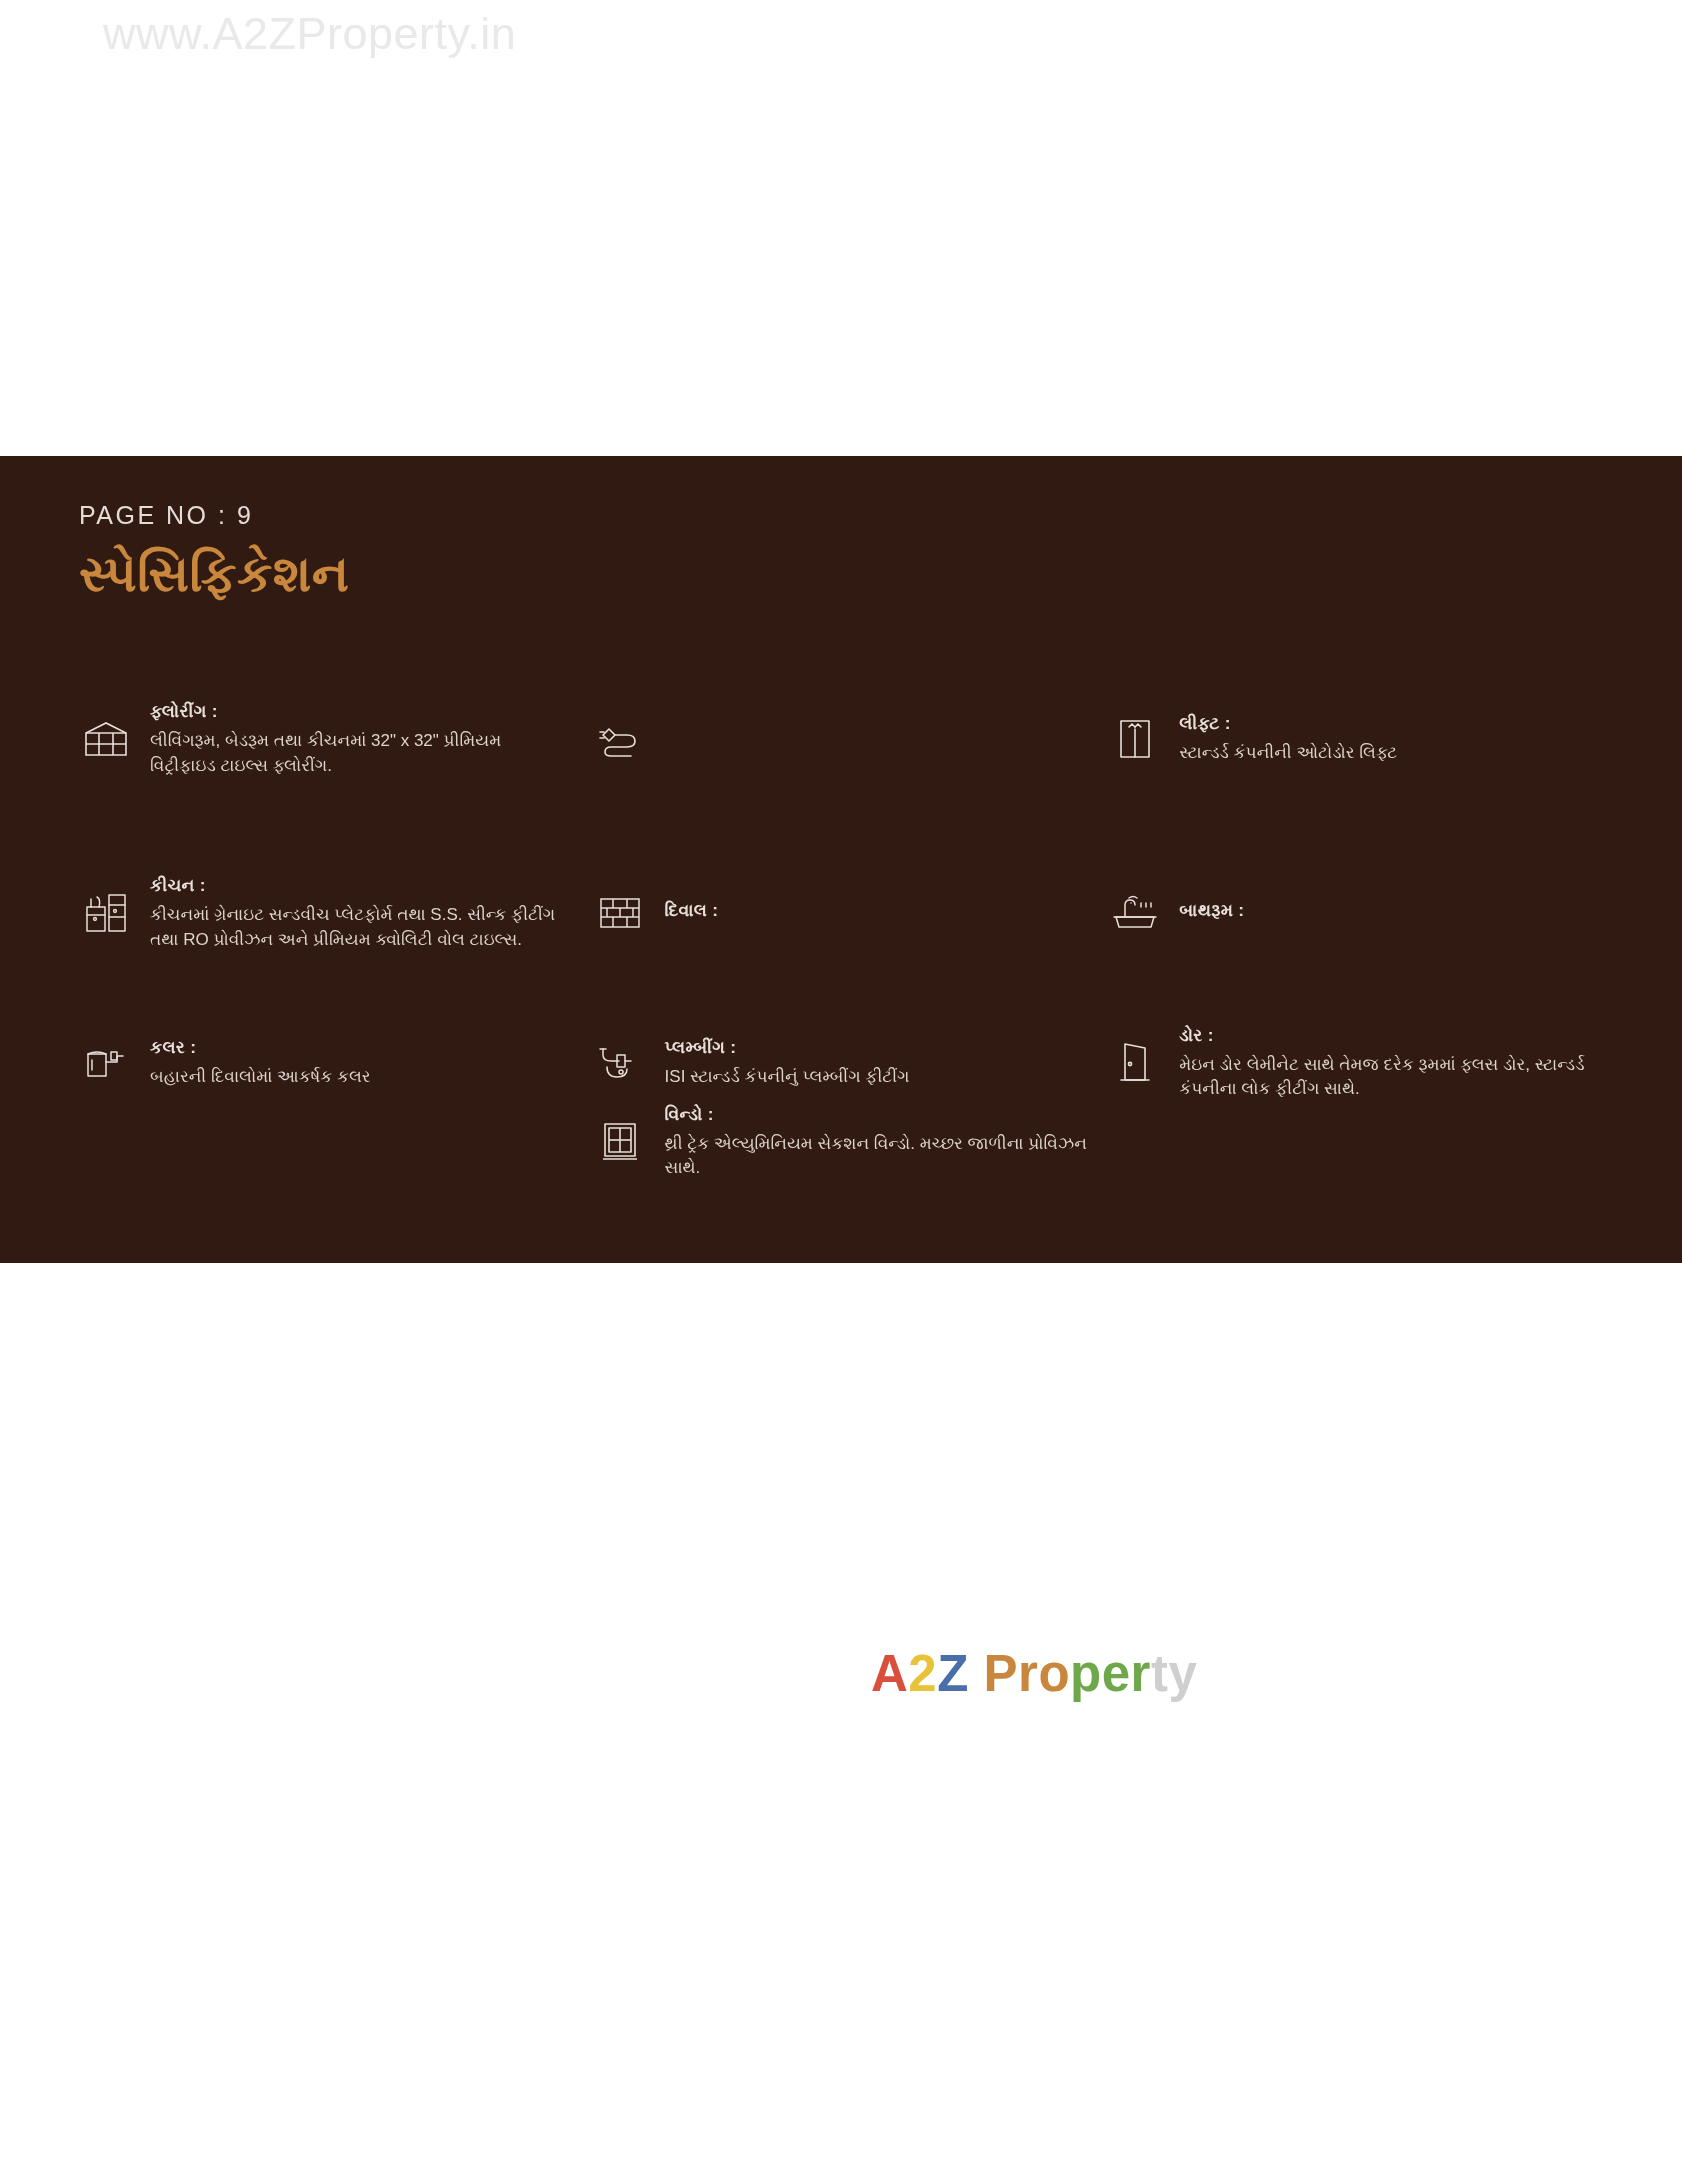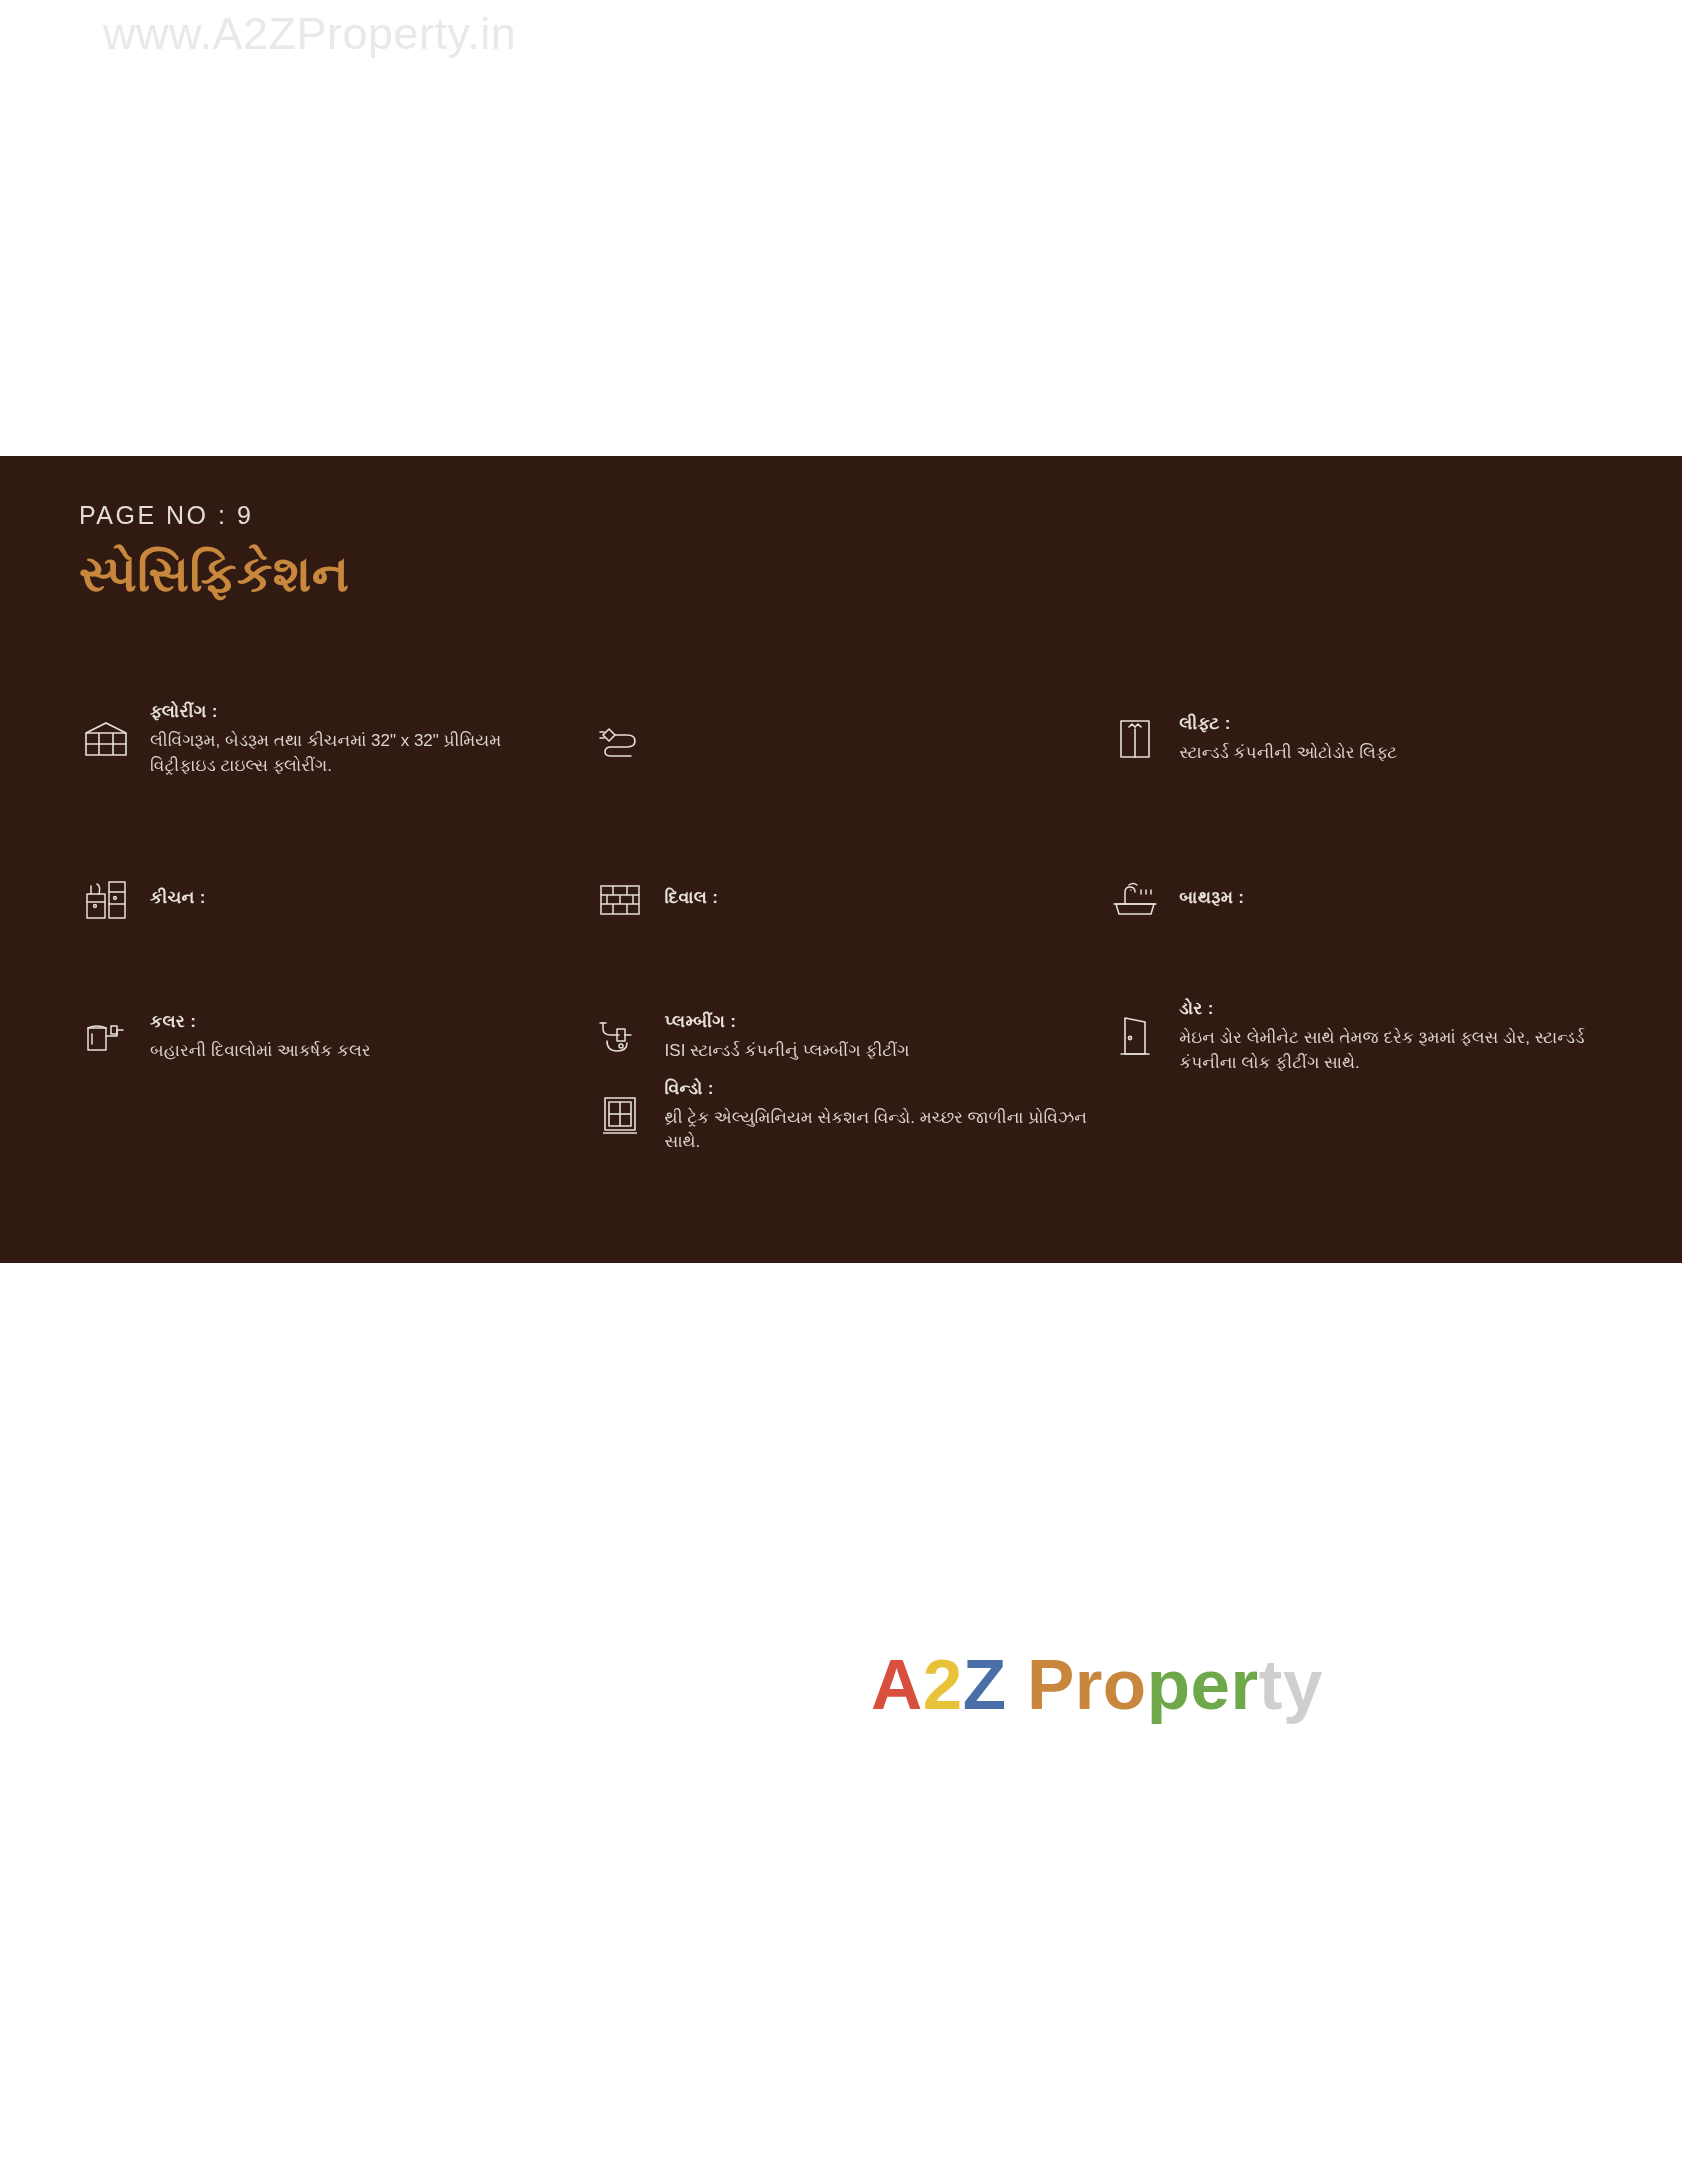--- a/index.html
+++ b/index.html
@@ -115,21 +115,21 @@
   .spec-row.row4 {
     padding-left: 33.33%;
   }
   .spec-row.row4 .spec-item { width: 100%; }
 
   
   .logo-watermark {
     position: absolute;
     left: 871px;
     top: 1188px;
-    font-size: 71px;
+    font-size: 51px;
     font-weight: bold;
     letter-spacing: 0.5px;
     white-space: nowrap;
     font-family: "Liberation Sans", sans-serif;
   }
   .logo-watermark .c1 { color: #d94f3d; }
   .logo-watermark .c2 { color: #e8c33a; }
   .logo-watermark .c3 { color: #4a6ea8; }
   .logo-watermark .c4 { color: #c8873c; }
   .logo-watermark .c5 { color: #6fa84a; }
@@ -212,20 +212,21 @@
               <line x1="26" y1="26" x2="42" y2="26"></line>
               <path d="M8 8 L8 16"></path>
               <path d="M14 6 Q18 8 16 16"></path>
               <circle cx="12" cy="28" r="1.4"></circle>
               <circle cx="32" cy="20" r="1.4"></circle>
             </g>
           </svg>
         </div>
         <div class="spec-text">
           <div class="spec-label">કીચન :</div>
+          <div class="spec-desc">કીચનમાં ગ્રેનાઇટ સન્ડવીચ પ્લેટફોર્મ તથા S.S. સીન્ક ફીટીંગ તથા RO પ્રોવીઝન અને પ્રીમિયમ ક્વોલિટી વોલ ટાઇલ્સ.</div>
         </div>
       </div>
 
       <div class="spec-item">
         <div class="spec-icon">
           <svg width="46" height="40" viewBox="0 0 46 40">
             <g fill="none" stroke="#e7e0da" stroke-width="1.5">
               <rect x="4" y="6" width="38" height="28"></rect>
               <line x1="4" y1="15" x2="42" y2="15"></line>
               <line x1="4" y1="24" x2="42" y2="24"></line>

